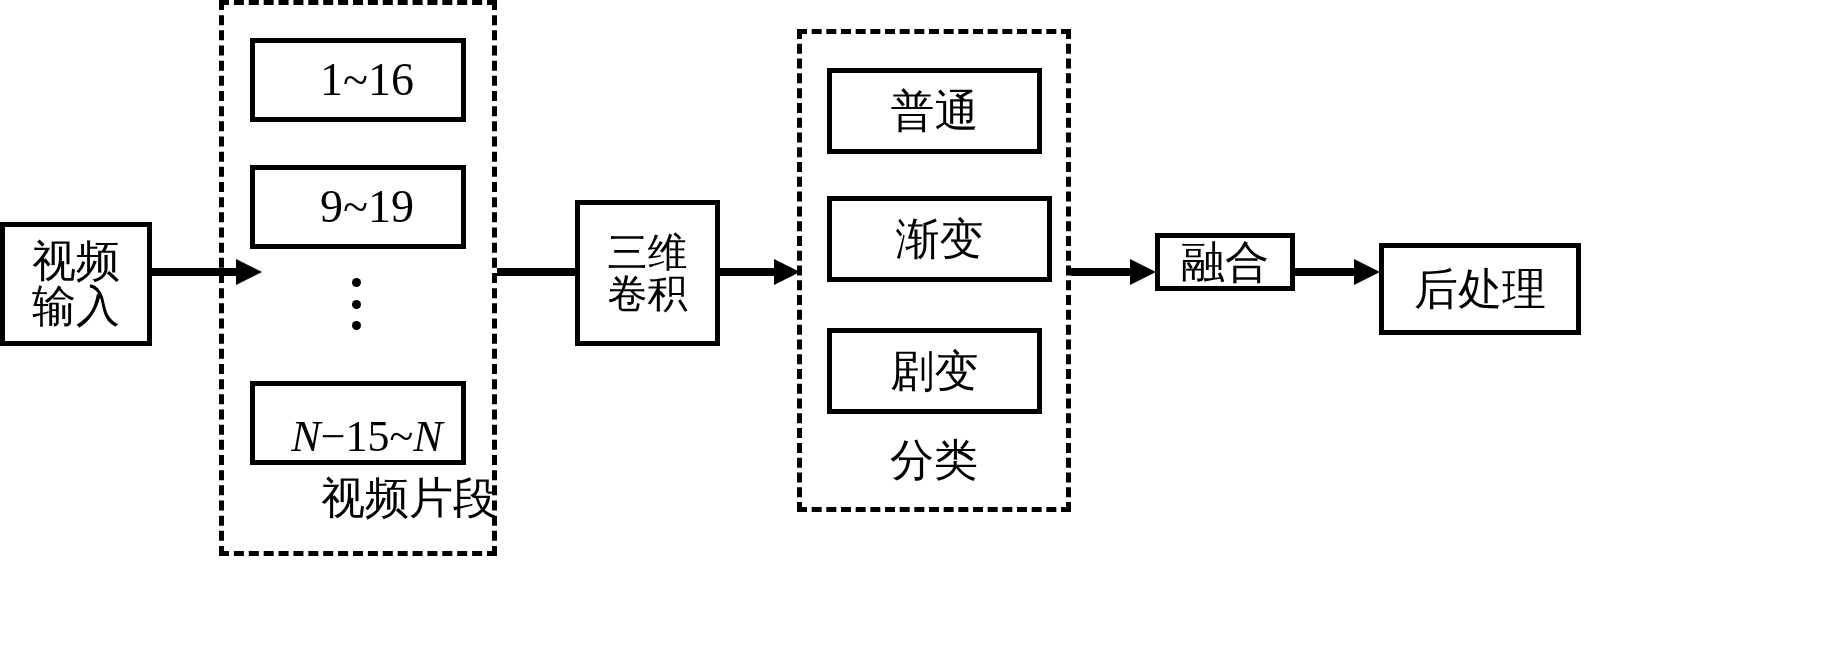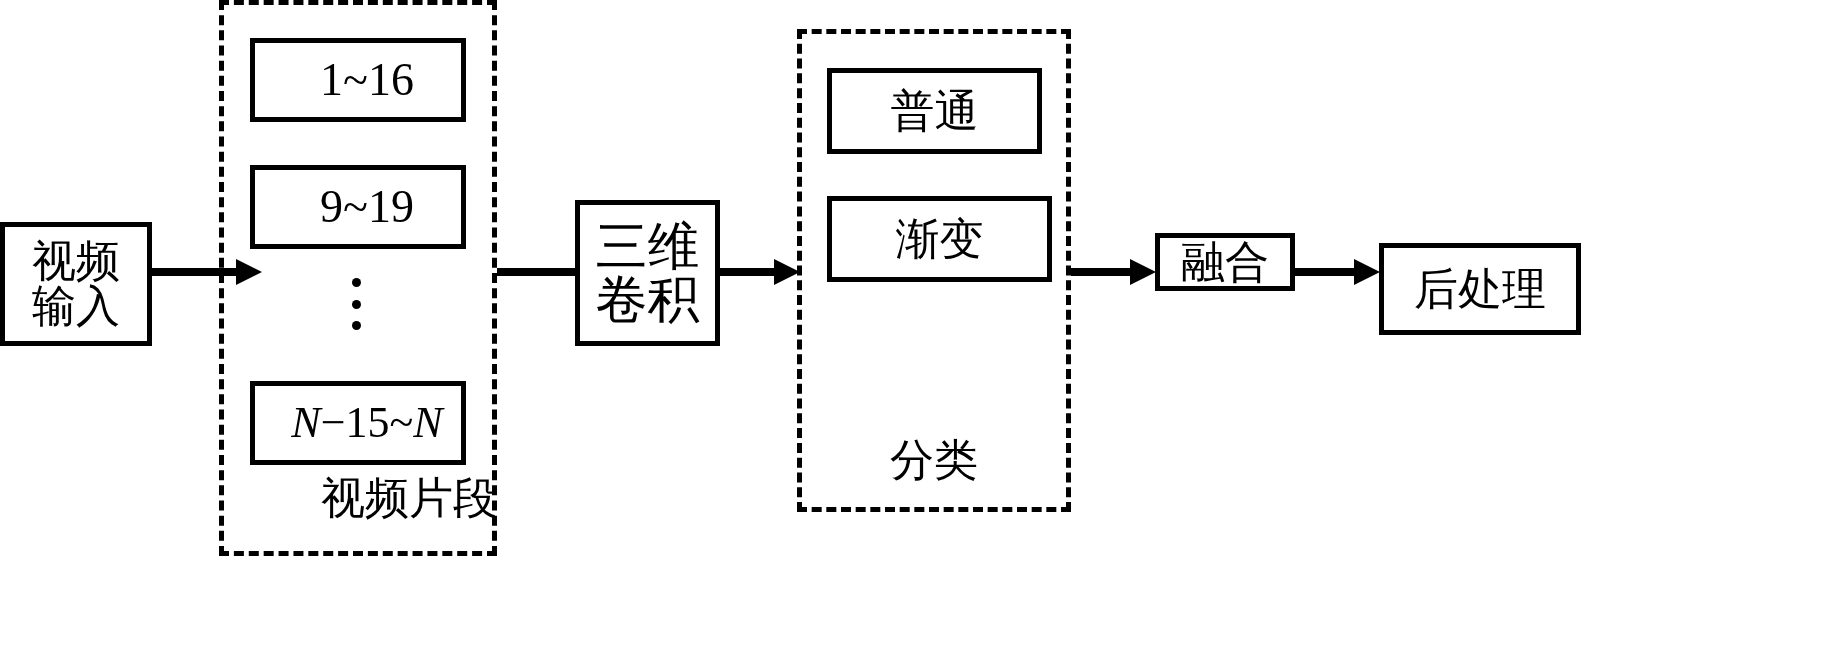--- a/index.html
+++ b/index.html
@@ -111,53 +111,56 @@
   <div class="box num" style="left:250px; top:165px; width:216px; height:84px; font-size:46px;">
     <span>9~19</span>
   </div>
 
   <div class="vdots" style="left:351px; top:278px; width:10px; height:52px;">
     <span></span>
       <span></span>
       <span></span>
   </div>
 
-  <div class="box num" style="left:250px; top:381px; width:216px; height:84px; font-size:44px;">
+  <div class="box num" style="left:250px; top:381px; width:216px; height:84px; font-size:44px;align-items:flex-end;">
     <span><i>N</i>−15~<i>N</i></span>
   </div>
 
   <div class="grp-label cjk" style="left:219px; top:476px; width:278px; font-size:44px;text-align:right;">
     <span>视频片段</span>
   </div>
 
   <div class="arrow" style="left:497px; top:272px; width:178px;">
     <div class="shaft" style="width:152px;"></div>
     <div class="head" style="left:152px;"></div>
   </div>
 
-  <div class="box cjk" style="left:575px; top:200px; width:145px; height:146px; font-size:52px; flex-direction:column;">
+  <div class="box cjk" style="left:575px; top:200px; width:145px; height:146px; font-size:40px; flex-direction:column;">
     <span>三维</span>
     <span>卷积</span>
   </div>
 
   <div class="arrow" style="left:720px; top:272px; width:80px;">
     <div class="shaft" style="width:54px;"></div>
     <div class="head" style="left:54px;"></div>
   </div>
 
   <div class="dashed-group" style="left:797px; top:29px; width:274px; height:483px;"></div>
 
   <div class="box cjk" style="left:827px; top:68px; width:215px; height:86px; font-size:44px;">
     <span>普通</span>
   </div>
 
   <div class="box cjk" style="left:827px; top:196px; width:225px; height:86px; font-size:44px;">
     <span>渐变</span>
   </div>
 
+  <div class="box cjk" style="left:827px; top:328px; width:215px; height:86px; font-size:44px;">
+    <span>剧变</span>
+  </div>
 
   <div class="grp-label cjk" style="left:797px; top:438px; width:274px; font-size:44px;">
     <span>分类</span>
   </div>
 
   <div class="arrow" style="left:1071px; top:272px; width:85px;">
     <div class="shaft" style="width:59px;"></div>
     <div class="head" style="left:59px;"></div>
   </div>
 

